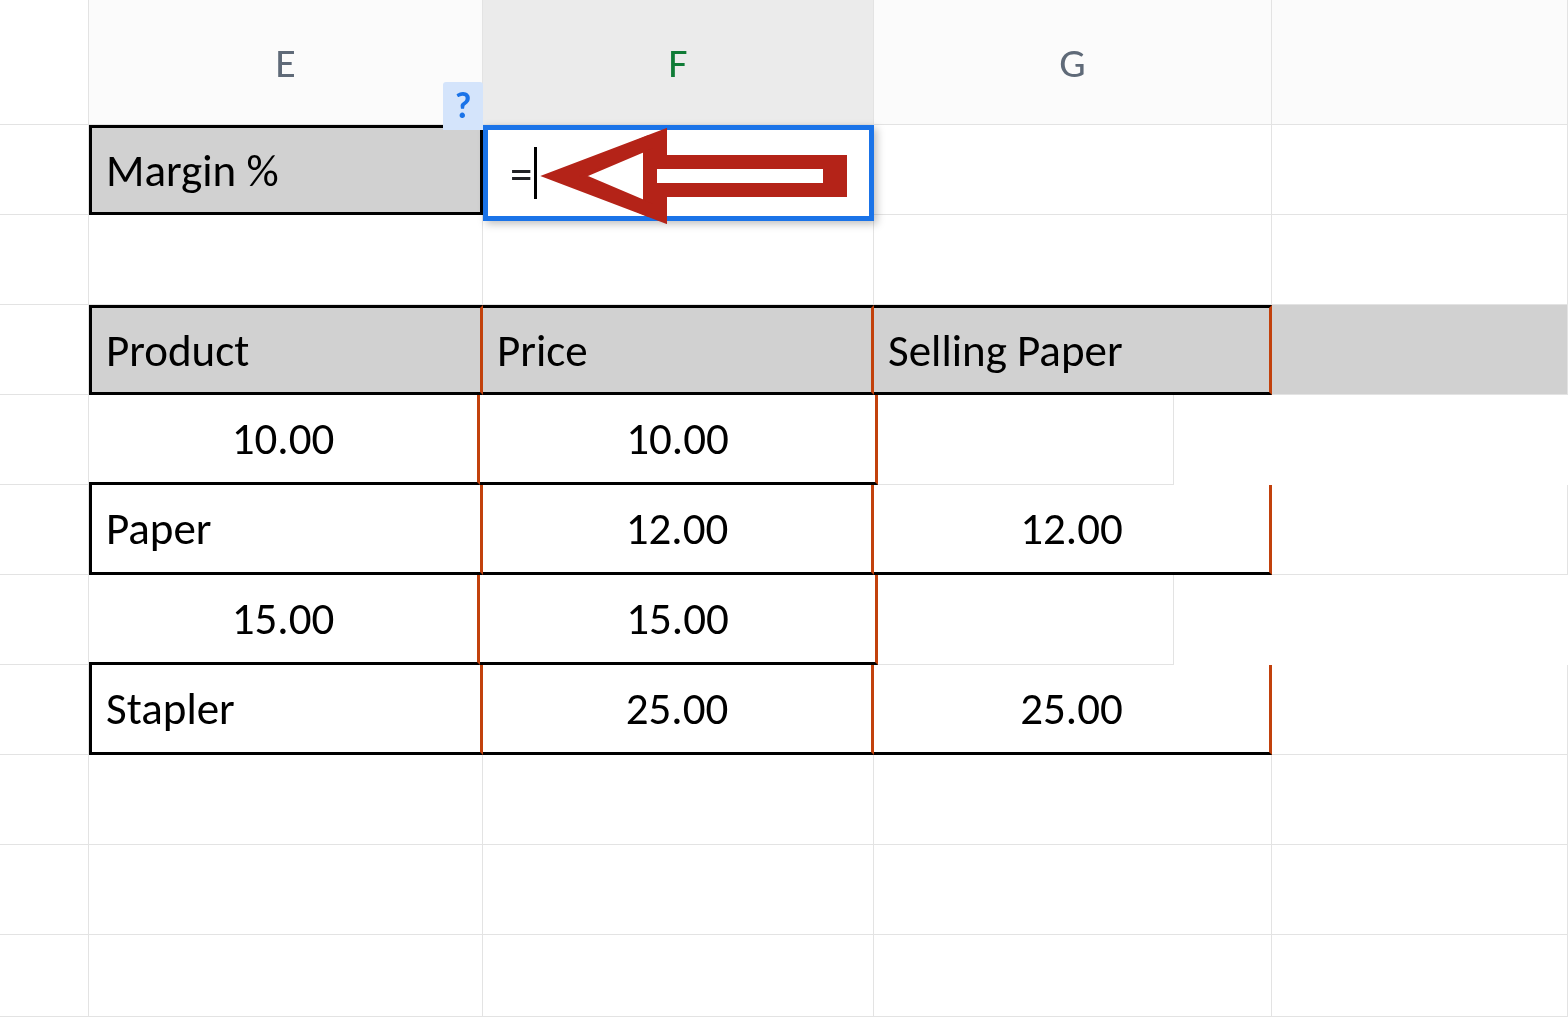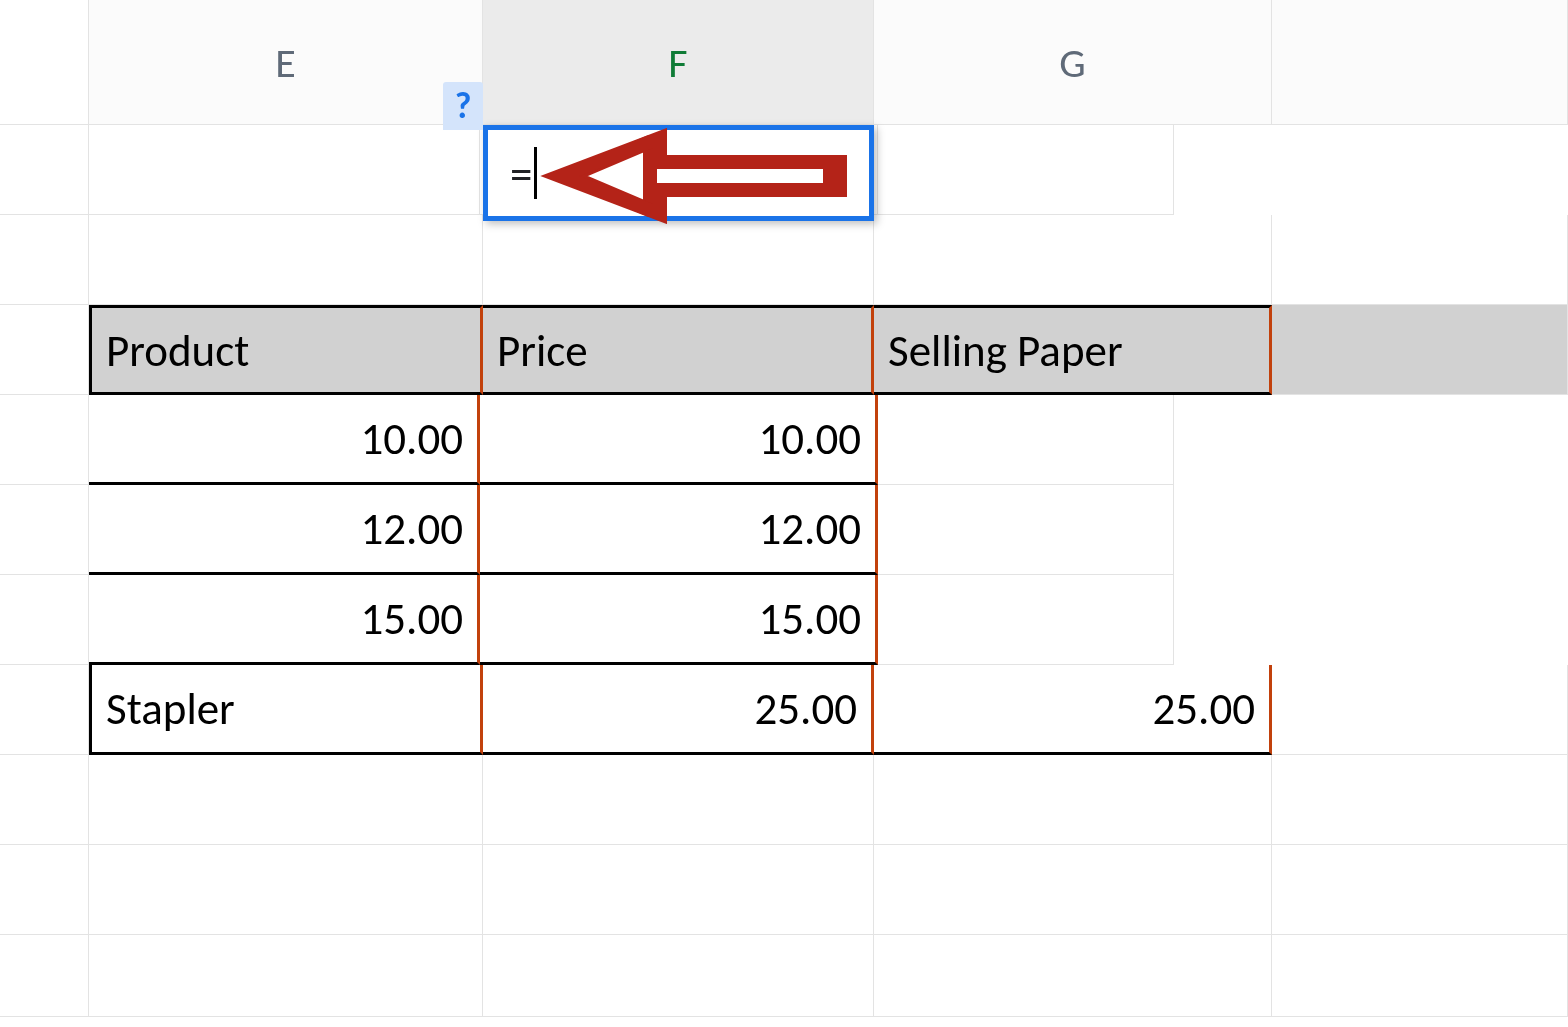--- a/index.html
+++ b/index.html
@@ -85,21 +85,21 @@
     border-bottom: 1px solid #e3e3e3;
     box-sizing: border-box;
     display: flex;
     align-items: center;
     padding: 0 14px;
     font-size: 45px;
     color: #000000;
     background: #ffffff;
     overflow: hidden;
   }
-  .cell.right { justify-content: flex-end; }
+  .cell.right { justify-content: center; }
 
   
   .tbl .cell.b-t { border-top: 3px solid #000; }
   .tbl .cell.b-b { border-bottom: 3px solid #000; }
   .tbl .cell.b-l { border-left: 3px solid #000; }
   .tbl .cell.b-r { border-right: 3px solid #c2410c; }
 
   .tbl-header .cell {
     background: #d1d1d1;
     font-weight: 400;
@@ -173,20 +173,23 @@
     <div class="colhdr col-G">
         <span>G</span>
       </div>
     <div class="colhdr col-H"></div>
   </div>
 
   <div class="body-rows">
 
     <div class="row">
       <div class="rowgutter"></div>
+      <div class="cell col-E margin-label">
+          <span>Margin %</span>
+        </div>
       <div class="cell col-F"></div>
       <div class="cell col-G"></div>
       <div class="cell col-H"></div>
     </div>
 
     <div class="row">
       <div class="rowgutter"></div>
       <div class="cell col-E"></div>
       <div class="cell col-F"></div>
       <div class="cell col-G"></div>
@@ -213,20 +216,23 @@
           <span>10.00</span>
         </div>
       <div class="cell col-G right b-b b-r">
           <span>10.00</span>
         </div>
       <div class="cell col-H"></div>
     </div>
 
     <div class="row tbl">
       <div class="rowgutter"></div>
+      <div class="cell col-E b-l b-b b-r">
+          <span>Paper</span>
+        </div>
       <div class="cell col-F right b-b b-r">
           <span>12.00</span>
         </div>
       <div class="cell col-G right b-b b-r">
           <span>12.00</span>
         </div>
       <div class="cell col-H"></div>
     </div>
 
     <div class="row tbl">

